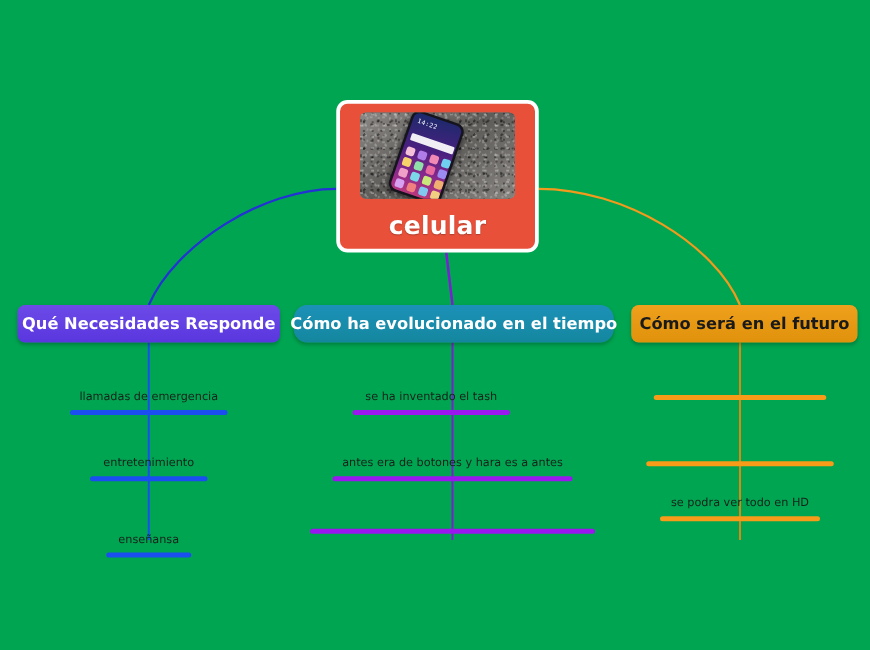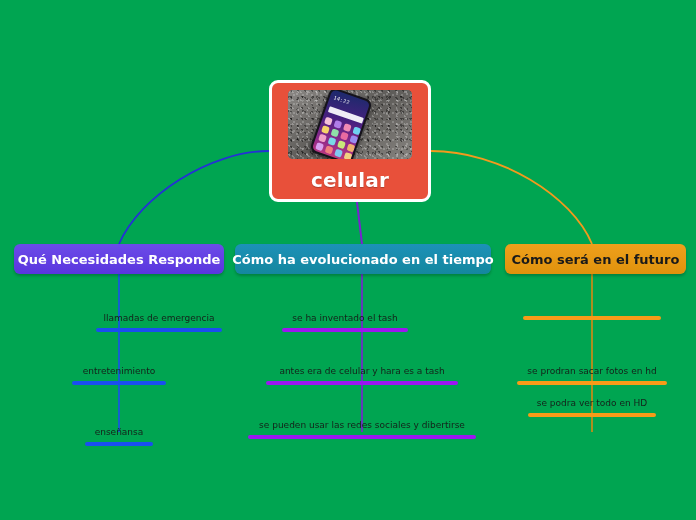--- a/index.html
+++ b/index.html
@@ -126,20 +126,21 @@
   }
   .branch.b0 {
     left: 14px; top: 244px; width: 210px;
     background: linear-gradient(180deg, #6C4BE8 0%, #5A36DE 100%);
     color: #FFFFFF;
   }
   .branch.b1 {
     left: 235px; top: 244px; width: 256px;
     background: linear-gradient(180deg, #1C91B8 0%, #14879E 100%);
     color: #FFFFFF;
+    border-radius: 11px;
   }
   .branch.b2 {
     left: 505px; top: 244px; width: 181px;
     background: linear-gradient(180deg, #EFA01C 0%, #E0920C 100%);
     color: #1A1A1A;
   }
 
   
   .leaf {
     position: absolute;
@@ -209,49 +210,47 @@
       </div>
     </div>
     <div class="root-title">celular</div>
   </div>
 
   <div class="branch b0">Qué Necesidades Responde</div>
   <div class="branch b1">Cómo ha evolucionado en el tiempo</div>
   <div class="branch b2">Cómo será en el futuro</div>
 
   <div id="leaf-layer">
-      <div class="leaf" style="left: 119px; top: 312px; transform: translateX(-50%); margin-left: 40px;">
+      <div class="leaf" style="left: 119px; top: 312px; transform: translateX(-50%);">
         <div class="leaf-label">llamadas de emergencia</div>
         <div class="leaf-bar" style="background: rgb(26, 78, 240); width: 126px;"></div>
       </div>
       <div class="leaf" style="left: 119px; top: 365px; transform: translateX(-50%); text-align: center;">
         <div class="leaf-label">entretenimiento</div>
         <div class="leaf-bar" style="background: rgb(26, 78, 240); width: 94px;"></div>
       </div>
       <div class="leaf" style="left: 119px; top: 426px; transform: translateX(-50%);">
         <div class="leaf-label">enseñansa</div>
         <div class="leaf-bar" style="background: rgb(26, 78, 240); width: 68px;"></div>
       </div>
       <div class="leaf" style="left: 345px; top: 312px; transform: translateX(-50%);">
         <div class="leaf-label">se ha inventado el tash</div>
         <div class="leaf-bar" style="background: rgb(155, 23, 240); width: 126px;"></div>
       </div>
       <div class="leaf" style="left: 362px; top: 365px; transform: translateX(-50%);">
-        <div class="leaf-label">antes era de celular y hara es a tash</div>
+        <div class="leaf-label">antes era de botones y hara es a antes</div>
         <div class="leaf-bar" style="background: rgb(155, 23, 240); width: 192px;"></div>
       </div>
       <div class="leaf" style="left: 362px; top: 419px; transform: translateX(-50%);">
-        <div class="leaf-label">se pueden usar las redes sociales y dibertirse</div>
         <div class="leaf-bar" style="background: rgb(155, 23, 240); width: 228px;"></div>
       </div>
       <div class="leaf" style="left: 592px; top: 312px; transform: translateX(-50%);">
         <div class="leaf-bar" style="background: rgb(247, 155, 24); width: 138px;"></div>
       </div>
       <div class="leaf" style="left: 592px; top: 365px; transform: translateX(-50%);">
-        <div class="leaf-label">se prodran sacar fotos en hd</div>
         <div class="leaf-bar" style="background: rgb(247, 155, 24); width: 150px;"></div>
       </div>
       <div class="leaf" style="left: 592px; top: 397px; transform: translateX(-50%);">
         <div class="leaf-label">se podra ver todo en HD</div>
         <div class="leaf-bar" style="background: rgb(247, 155, 24); width: 128px;"></div>
       </div>
     </div>
 
 </div>
 

